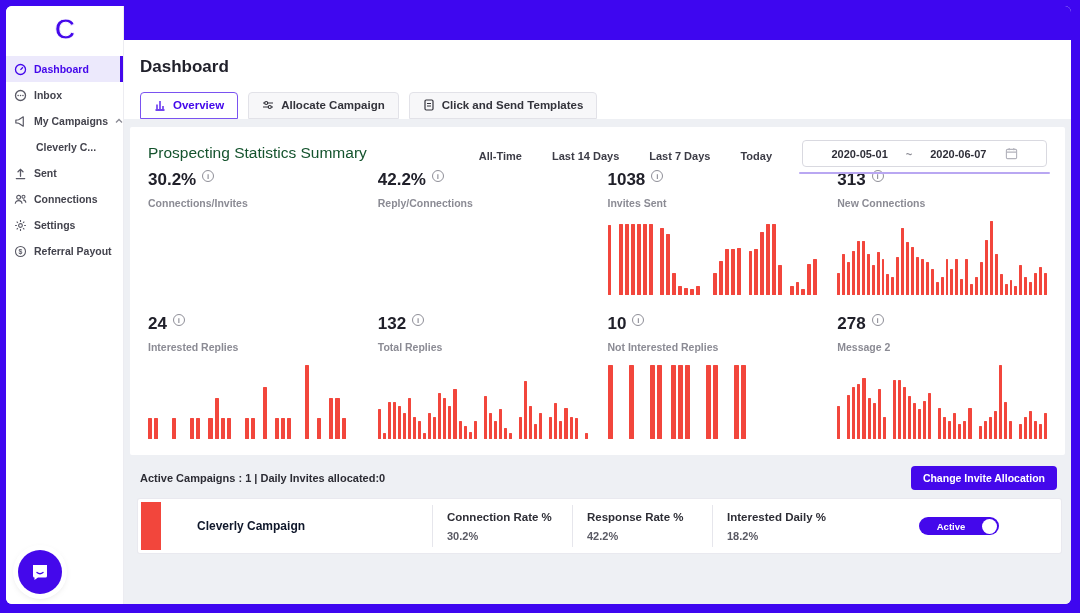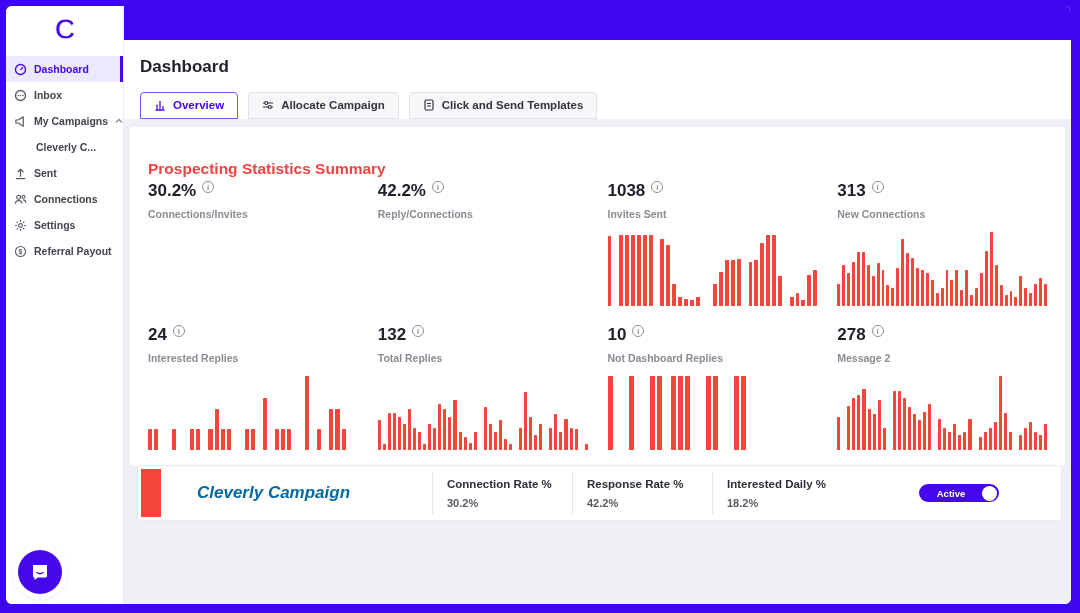--- a/index.html
+++ b/index.html
@@ -31,21 +31,21 @@
 
   .tabs { display:flex; gap:10px; margin:15px 0 0 16px; }
   .tab { display:flex; align-items:center; gap:7px; padding:6px 13px 7px; font-size:11.5px; font-weight:700; border-radius:4px 4px 0 0; cursor:pointer; }
   .tab .ticon { width:12px; height:12px; display:flex; }
   .tab.active { background:#fff; border:1px solid #7a52f0; color:#4408eb; }
   .tab.inactive { background:#f7f7f9; border:1px solid #e2e2e8; color:#33333b; }
 
   .gray-region { flex:1; background:#eef0f4; padding:8px 6px 0 6px; display:flex; flex-direction:column; min-height:0; }
   .panel { background:#fff; border-radius:2px; }
   .panel-head { display:flex; align-items:flex-start; padding:13px 18px 2px 18px; }
-  .panel-title { font-size:15.5px; font-weight:700; color:#ef4444; margin-top:20px; }
+  .panel-title { font-size:15.5px; font-weight:400; color:#14532d; margin-top:4px; }
   .filters { margin-left:auto; display:flex; align-items:center; gap:30px; }
   .filter { font-size:11px; font-weight:700; color:#3c3c46; cursor:pointer; margin-top:4px; }
   .date-box { border:1px solid #d9d9e0; border-radius:4px; padding:6px 10px; display:flex; align-items:center; gap:18px; font-size:11px; font-weight:700; color:#2e2e38; position:relative; min-width:245px; justify-content:center; cursor:pointer; }
   .date-box::after { content:""; position:absolute; left:-4px; right:-4px; bottom:-8px; height:2px; background:#b9a7f2; border-radius:2px; }
   .cal { color:#b3b3bc; display:flex; }
   .select-row { display:flex; justify-content:flex-end; padding:14px 18px 0; }
   .btn-primary { background:#4408eb; color:#fff; font-family:inherit; font-size:10.5px; font-weight:700; padding:6px 12px; border-radius:4px; border:none; cursor:pointer; }
 
   .cards-grid { display:grid; grid-template-columns:repeat(4,1fr); column-gap:20px; row-gap:20px; padding:2px 18px 16px; }
   .stat-value-row { display:flex; align-items:flex-start; gap:6px; }
@@ -55,21 +55,21 @@
   .spark { margin-top:12px; height:74px; display:flex; align-items:flex-end; gap:2px; }
   .spark i.bar { display:block; flex:1 1 0; max-width:5px; background:#f2463c; border-radius:0.5px; }
   .spark i.bar.empty { background:transparent; }
 
   .campaigns-strip { display:flex; align-items:center; justify-content:space-between; padding:11px 8px 9px 10px; }
   .campaigns-summary { font-size:11px; font-weight:800; color:#2c2c34; }
 
   .campaign-card { background:#fff; border-radius:2px; margin:0 4px 8px 8px; height:54px; display:flex; align-items:stretch; box-shadow:0 0 0 1px #e9e9ef; }
   .accent-bar { width:20px; flex:0 0 20px; background:#f2463c; margin:3px 0 3px 3px; }
   .camp-name-block { margin-left:36px; display:flex; flex-direction:column; justify-content:center; gap:7px; width:235px; }
-  .camp-name { color:#0369a1; font-weight:800; font-size:17px; cursor:pointer;font-style:italic; }
+  .camp-name { color:#0f172a; font-weight:800; font-size:12px; cursor:pointer; }
   .camp-daily { font-size:11.5px; font-weight:600; color:#3a3a42; }
   .metric { border-left:1px solid #e6e6ec; padding:8px 14px; width:140px; display:flex; flex-direction:column; justify-content:center; gap:7px; margin:6px 0; }
   .metric:last-of-type { border-right:1px solid #e6e6ec; }
   .metric-label { font-size:11.5px; font-weight:700; color:#2e2e36; }
   .metric-value { font-size:11px; font-weight:600; color:#5a5a64; }
   .toggle-wrap { margin-left:auto; margin-right:62px; align-self:center; }
   .toggle { width:80px; height:18px; border-radius:10px; background:#4408eb; position:relative; cursor:pointer; display:flex; align-items:center; justify-content:center; }
   .toggle-label { color:#fff; font-size:9.5px; font-weight:700; padding-right:16px; }
   .toggle-knob { position:absolute; right:2px; top:1.5px; width:15px; height:15px; border-radius:50%; background:#fff; }
 
@@ -194,20 +194,37 @@
         </span>
         <span>Click and Send Templates</span>
       </div>
     </div>
 
     <div class="gray-region">
       <div class="panel">
 
         <div class="panel-head">
           <div class="panel-title">Prospecting Statistics Summary</div>
+          <div class="filters">
+            <span class="filter">All-Time</span>
+            <span class="filter">Last 14 Days</span>
+            <span class="filter">Last 7 Days</span>
+            <span class="filter">Today</span>
+            <div class="date-box">
+              <span>2020-05-01</span>
+              <span style="color:#8b8b94;">~</span>
+              <span>2020-06-07</span>
+              <span class="cal">
+                <svg width="13" height="13" viewBox="0 0 14 14" fill="none" stroke="currentColor" stroke-width="1.2">
+                    <rect x="1.5" y="2.5" width="11" height="10" rx="1.2"></rect>
+                    <path d="M1.5 5.5h11M4.5 1.2v2.4M9.5 1.2v2.4"></path>
+                  </svg>
+              </span>
+            </div>
+          </div>
         </div>
 
 
         <div class="cards-grid">
 
           <div class="card">
             <div class="stat-value-row">
               <span class="stat-value">30.2%</span>
               <span class="info">i</span>
             </div>
@@ -418,21 +435,21 @@
                 <i class="bar empty" style="height: 2%;"></i>
                 <i class="bar" style="height: 8%;"></i>
               </div>
           </div>
 
           <div class="card">
             <div class="stat-value-row">
               <span class="stat-value">10</span>
               <span class="info">i</span>
             </div>
-            <div class="stat-label">Not Dashboard Replies</div>
+            <div class="stat-label">Not Interested Replies</div>
             <div class="spark">
                 <i class="bar" style="height: 100%;"></i>
                 <i class="bar empty" style="height: 2%;"></i>
                 <i class="bar empty" style="height: 2%;"></i>
                 <i class="bar" style="height: 100%;"></i>
                 <i class="bar empty" style="height: 2%;"></i>
                 <i class="bar empty" style="height: 2%;"></i>
                 <i class="bar" style="height: 100%;"></i>
                 <i class="bar" style="height: 100%;"></i>
                 <i class="bar empty" style="height: 2%;"></i>
@@ -508,20 +525,24 @@
                 <i class="bar" style="height: 38%;"></i>
                 <i class="bar" style="height: 25%;"></i>
                 <i class="bar" style="height: 20%;"></i>
                 <i class="bar" style="height: 35%;"></i>
               </div>
           </div>
 
         </div>
       </div>
 
+      <div class="campaigns-strip">
+        <span class="campaigns-summary">Active Campaigns : 1 | Daily Invites allocated:0</span>
+        <button class="btn-primary">Change Invite Allocation</button>
+      </div>
 
       <div class="campaign-card">
         <div class="accent-bar"></div>
         <div class="camp-name-block">
           <span class="camp-name">Cleverly Campaign</span>
         </div>
         <div class="metric">
           <span class="metric-label">Connection Rate %</span>
           <span class="metric-value">30.2%</span>
         </div>

